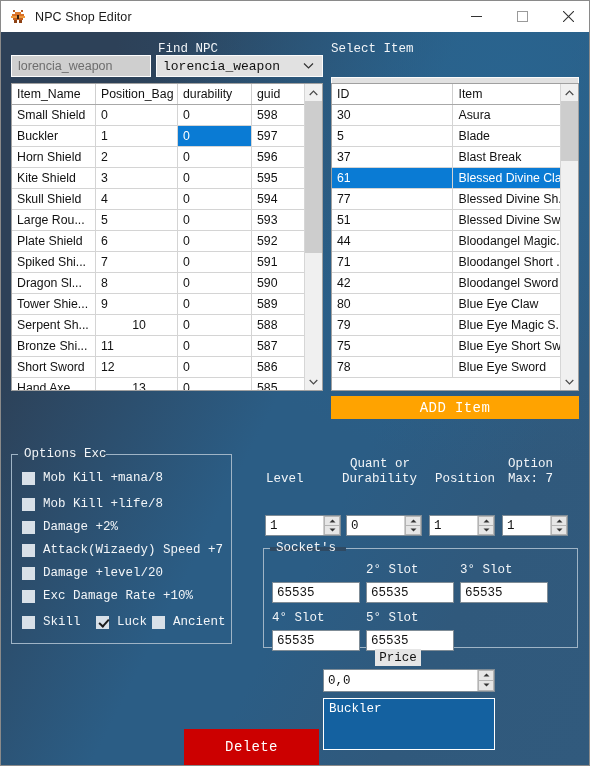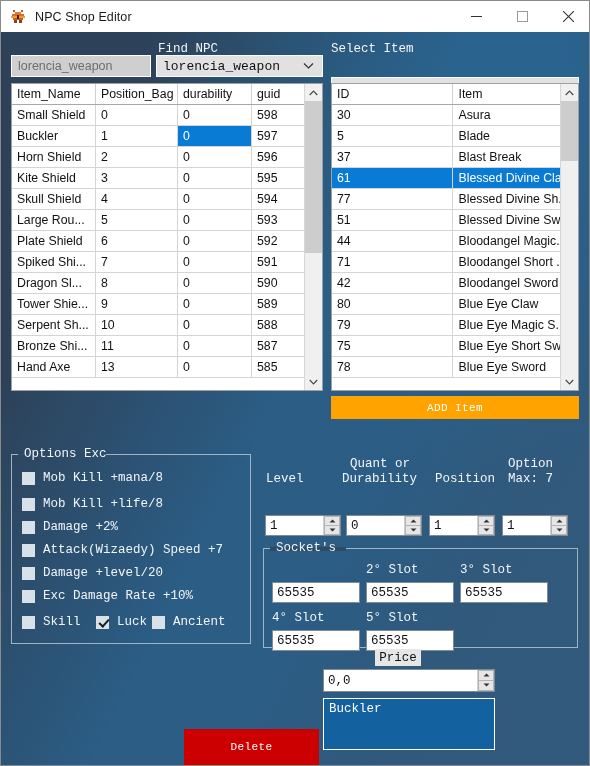--- a/index.html
+++ b/index.html
@@ -180,21 +180,21 @@
     left: 0; right: 0;
     background: #cdcdcd;
   }
 
   
   .btn {
     display: flex;
     align-items: center;
     justify-content: center;
     font-family: "Liberation Mono", monospace;
-    font-size: 11px;
+    font-size: 14px;
     color: #ffffff;
     border: none;
     cursor: pointer;
     letter-spacing: .4px;
   }
   .btn-add { background: #ffa300; color: #ffffff; }
   .btn-update { background: #0f82d6; }
   .btn-delete { background: #cc0000; }
 
   
@@ -450,33 +450,39 @@
                 <td style="width: 72px;">590</td>
               </tr>
               <tr>
                 <td style="width: 78px;">Tower Shie...</td>
                 <td style="width: 76px;">9</td>
                 <td style="width: 68px;">0</td>
                 <td style="width: 72px;">589</td>
               </tr>
               <tr>
                 <td style="width: 78px;">Serpent Sh...</td>
-                <td style="width: 76px;">10</td>
+                <td style="width: 76px; text-align: center;">10</td>
                 <td style="width: 68px;">0</td>
                 <td style="width: 72px;">588</td>
               </tr>
               <tr>
                 <td style="width: 78px;">Bronze Shi...</td>
                 <td style="width: 76px;">11</td>
                 <td style="width: 68px;">0</td>
                 <td style="width: 72px;">587</td>
               </tr>
               <tr>
+                <td style="width: 78px;">Short Sword</td>
+                <td style="width: 76px;">12</td>
+                <td style="width: 68px;">0</td>
+                <td style="width: 72px;">586</td>
+              </tr>
+              <tr>
                 <td style="width: 78px;">Hand Axe</td>
-                <td style="width: 76px;">13</td>
+                <td style="width: 76px; text-align: center;">13</td>
                 <td style="width: 68px;">0</td>
                 <td style="width: 72px;">585</td>
               </tr>
             </tbody>
         </table>
         <div class="vsb">
           <div class="arrow up">
             <svg width="9" height="6" viewBox="0 0 9 6">
                 <path d="M0.7,5 L4.5,1 L8.3,5" stroke="#4a4a4a" stroke-width="1.2" fill="none"></path>
               </svg>
@@ -566,21 +572,21 @@
             <svg width="9" height="6" viewBox="0 0 9 6">
                 <path d="M0.7,1 L4.5,5 L8.3,1" stroke="#4a4a4a" stroke-width="1.2" fill="none"></path>
               </svg>
           </div>
         </div>
       </div>
     </div>
 
     <div class="abs btn btn-add" style="left:330px; top:364px; width:248px; height:23px;">ADD Item</div>
 
-    <div class="groupbox" style="left:10px; top:422px; width:240px; height:190px;">
+    <div class="groupbox" style="left:10px; top:422px; width:221px; height:190px;">
       <div class="gb-mask" style="left:6px; width:88px;"></div>
       <div class="gb-title">Options Exc</div>
       <div id="opt-list">
           <div class="cbrow" style="left: 10px; top: 16px;">
             <span class="cbox"></span>
             <span class="cblabel">Mob Kill +mana/8</span>
           </div>
           <div class="cbrow" style="left: 10px; top: 42px;">
             <span class="cbox"></span>
             <span class="cblabel">Mob Kill +life/8</span>

